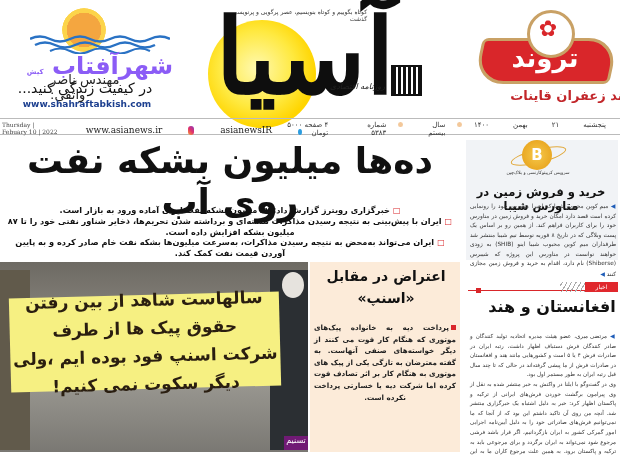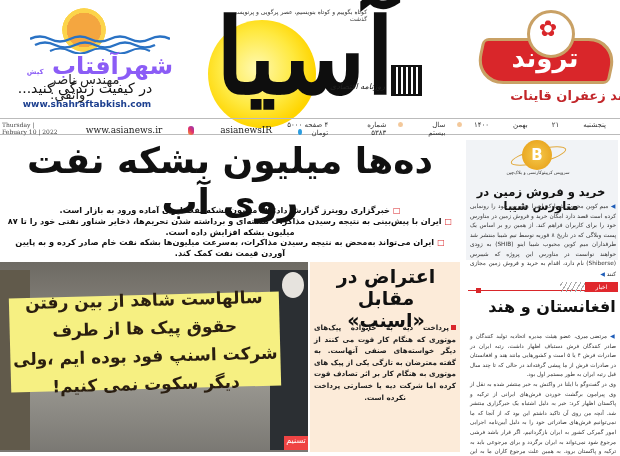--- a/index.html
+++ b/index.html
@@ -41,24 +41,24 @@
   .bullets{left:2px;top:205px;width:456px;direction:rtl;font-size:8.2px;line-height:10px;color:#111;font-weight:bold;}
   .bullets p{margin:0;}
   .bul{color:#d9262a;font-size:8px;margin-left:3px;}
   
   .photo{left:0;top:262px;width:308px;height:190px;background:linear-gradient(180deg,#6d6a63 0%,#8b8780 35%,#9c9a93 60%,#7a7873 100%);overflow:hidden;}
   .ph-person-l{left:0;top:270px;width:30px;height:180px;background:#615a4b;}
   .ph-person-r{left:270px;top:270px;width:38px;height:180px;background:#2b2f33;}
   .ph-head{left:282px;top:272px;width:22px;height:26px;border-radius:50%;background:#e6e3de;}
   .banner{left:10px;top:295px;width:270px;height:94px;background:#f6f082;transform:rotate(-1.5deg);display:flex;flex-direction:column;justify-content:center;}
   .banner-line{direction:rtl;text-align:center;font-size:17px;font-weight:bold;color:#2a1e10;line-height:28px;}
-  .watermark{left:284px;top:436px;width:24px;height:14px;background:#ef4444;color:#fff;font-size:8px;text-align:center;direction:rtl;}
+  .watermark{left:284px;top:436px;width:24px;height:14px;background:#701a75;color:#fff;font-size:8px;text-align:center;direction:rtl;}
   
   .box{left:310px;top:262px;width:150px;height:190px;background:#fcebd9;}
-  .box-title{left:318px;top:265px;width:136px;text-align:center;direction:rtl;font-size:19px;font-weight:bold;line-height:22px;}
+  .box-title{left:318px;top:265px;width:136px;text-align:center;direction:rtl;font-size:14px;font-weight:bold;line-height:22px;}
   .box-text{left:314px;top:322px;width:142px;direction:rtl;font-size:7.2px;line-height:11.6px;text-align:justify;text-align-last:center;font-weight:bold;color:#222;}
   .box-text p{margin:0;}
   .redsq{display:inline-block;width:5px;height:5px;background:#d9262a;margin-left:2px;}
   
   .rc1{left:466px;top:140px;width:152px;height:120px;background:#f1f3f6;}
   .btc{left:522px;top:140px;width:30px;height:30px;border-radius:50%;background:radial-gradient(circle,#f6c94c 0%,#e8a41e 80%);color:#fff;font-weight:bold;text-align:center;line-height:30px;font-size:15px;}
   .btc-ring{left:510px;top:149px;width:55px;height:12px;border:1px solid #e1a83a;border-radius:50%;transform:rotate(-14deg);}
   .btc-cap{left:505px;top:170px;width:66px;text-align:center;font-size:4.5px;direction:rtl;color:#333;}
   .rc1-title{left:466px;top:185px;width:150px;text-align:center;direction:rtl;font-size:11.5px;font-weight:bold;}
   .rc1-text{left:470px;top:201px;width:146px;direction:rtl;font-size:5.8px;line-height:9.5px;color:#333;text-align:justify;}

